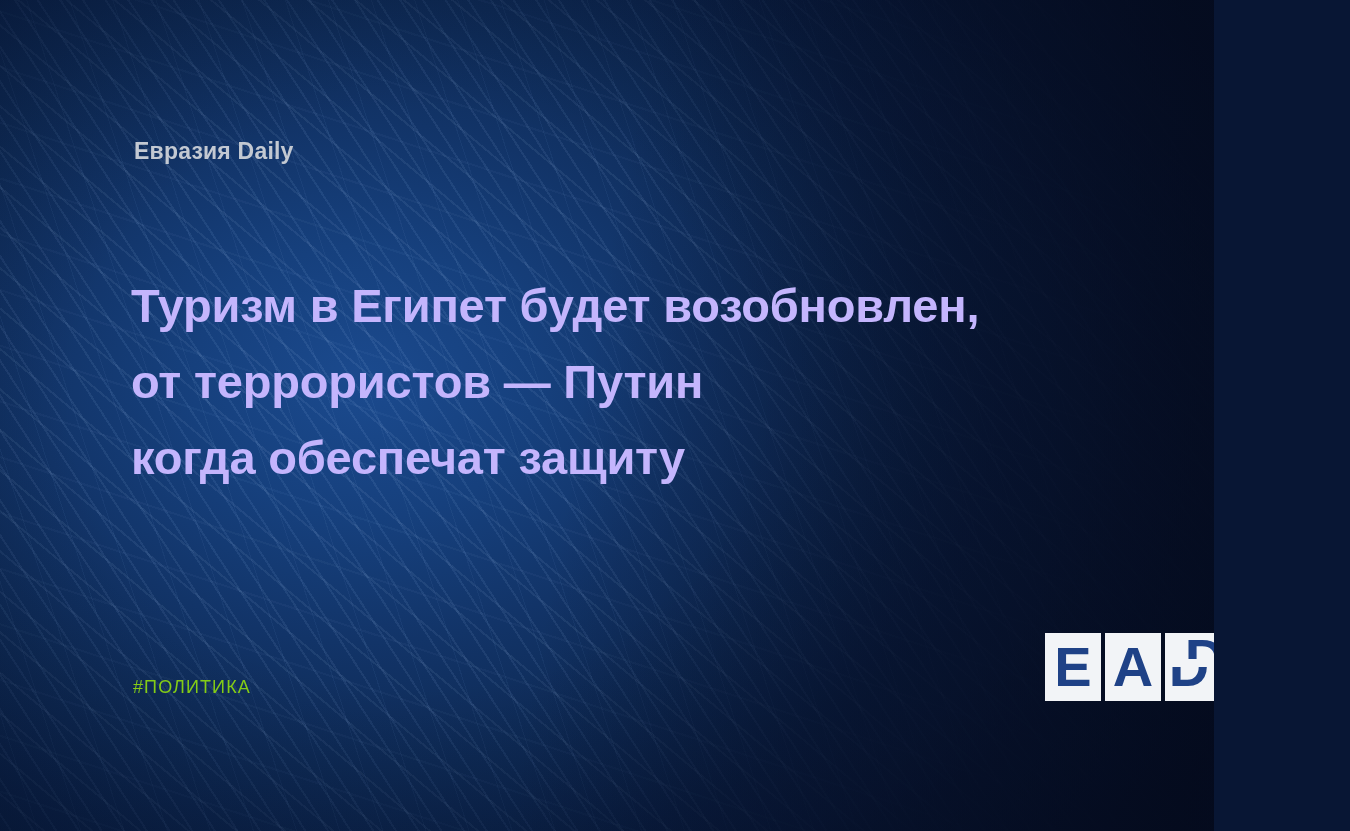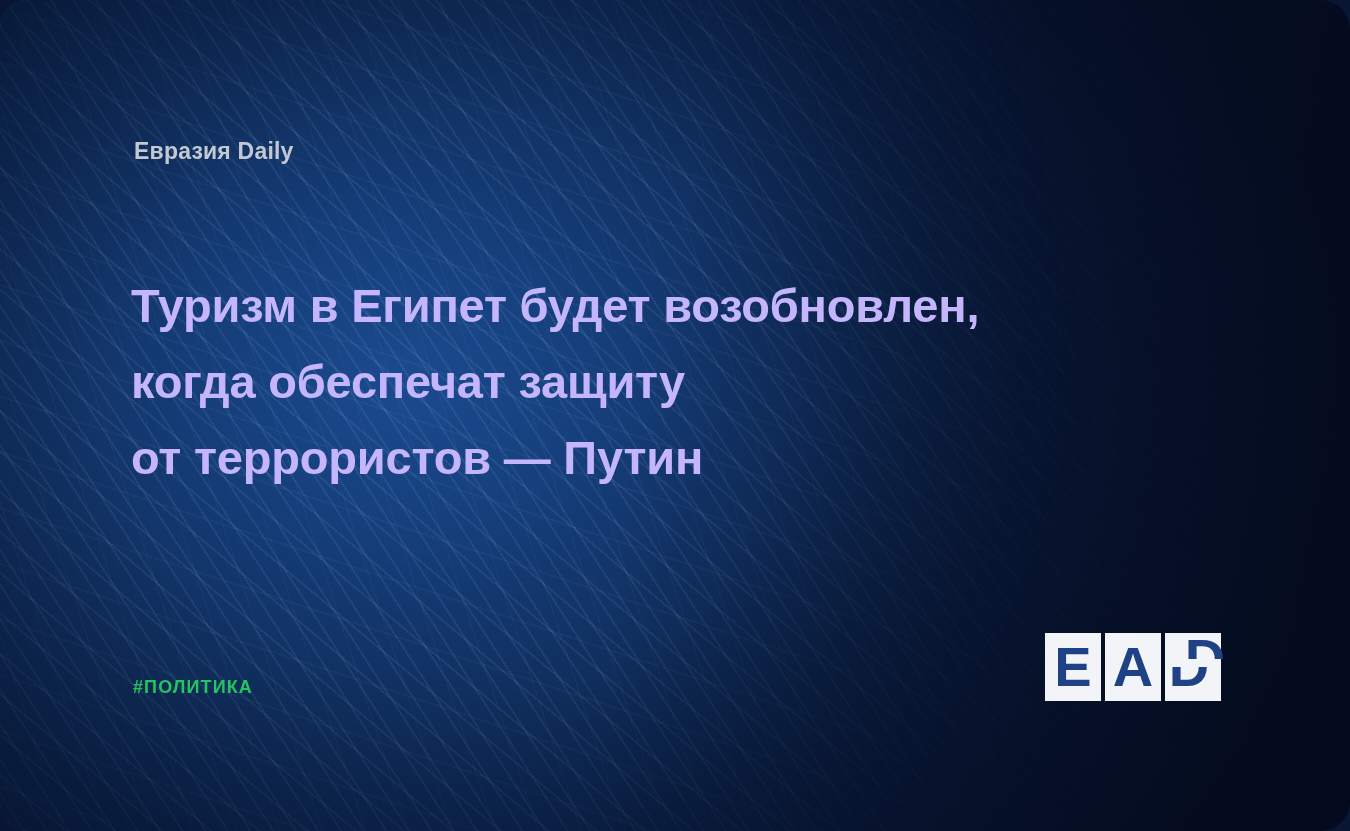--- a/index.html
+++ b/index.html
@@ -7,24 +7,23 @@
 
   html, body {
     width:1350px; height:831px;
     background:#081634;
     font-family:"Liberation Sans", sans-serif;
     overflow:hidden;
   }
 
   #card {
     position:relative;
-    width:1350px; height:831px;
+    width:1214px; height:831px;
     overflow:hidden;
     background:#0c1f47;
-    border-radius:29px;
   }
 
   
   .bg-base {
     position:absolute; inset:0;
     background:
       radial-gradient(ellipse 780px 620px at 30% 46%,
           #1b4a8e 0%, #16407d 22%, #123468 42%, #0e2a55 62%, #0a2046 80%, #081a3c 100%),
       linear-gradient(115deg, #123c78 0%, #0f2f60 38%, #0a1f45 70%, #071531 100%);
   }
@@ -100,22 +99,22 @@
     width:1010px;
     font-size:47px; font-weight:bold;
     line-height:76px;
     color:#c4b5fd;
     letter-spacing:-.2px;
   }
   #headline .hl-line { display:block; white-space:nowrap; }
 
   #category {
     position:absolute; left:133px; top:677px;
-    font-size:18px; font-weight:bold;
-    color:#22c55e;
+    font-size:18px; font-weight:normal;
+    color:#84cc16;
     letter-spacing:1.1px;
     white-space:nowrap;
   }
 
   
   #logo {
     position:absolute; left:1045px; top:633px;
     width:176px; height:68px;
     display:flex; gap:4px;
   }
@@ -163,22 +162,22 @@
   </div>
   <div class="bg-dark-right"></div>
   <div class="bg-vignette"></div>
 
   <div class="content">
 
     <div id="masthead">Евразия Daily</div>
 
     <h1 id="headline">
       <span class="hl-line">Туризм в Египет будет возобновлен,</span>
+      <span class="hl-line">от террористов — Путин</span>
       <span class="hl-line">когда обеспечат защиту</span>
-      <span class="hl-line">от террористов — Путин</span>
     </h1>
 
     <div id="category">#ПОЛИТИКА</div>
 
     <div id="logo">
       <div class="tile">
         <span class="glyph">E</span>
       </div>
       <div class="tile">
         <span class="glyph">A</span>

